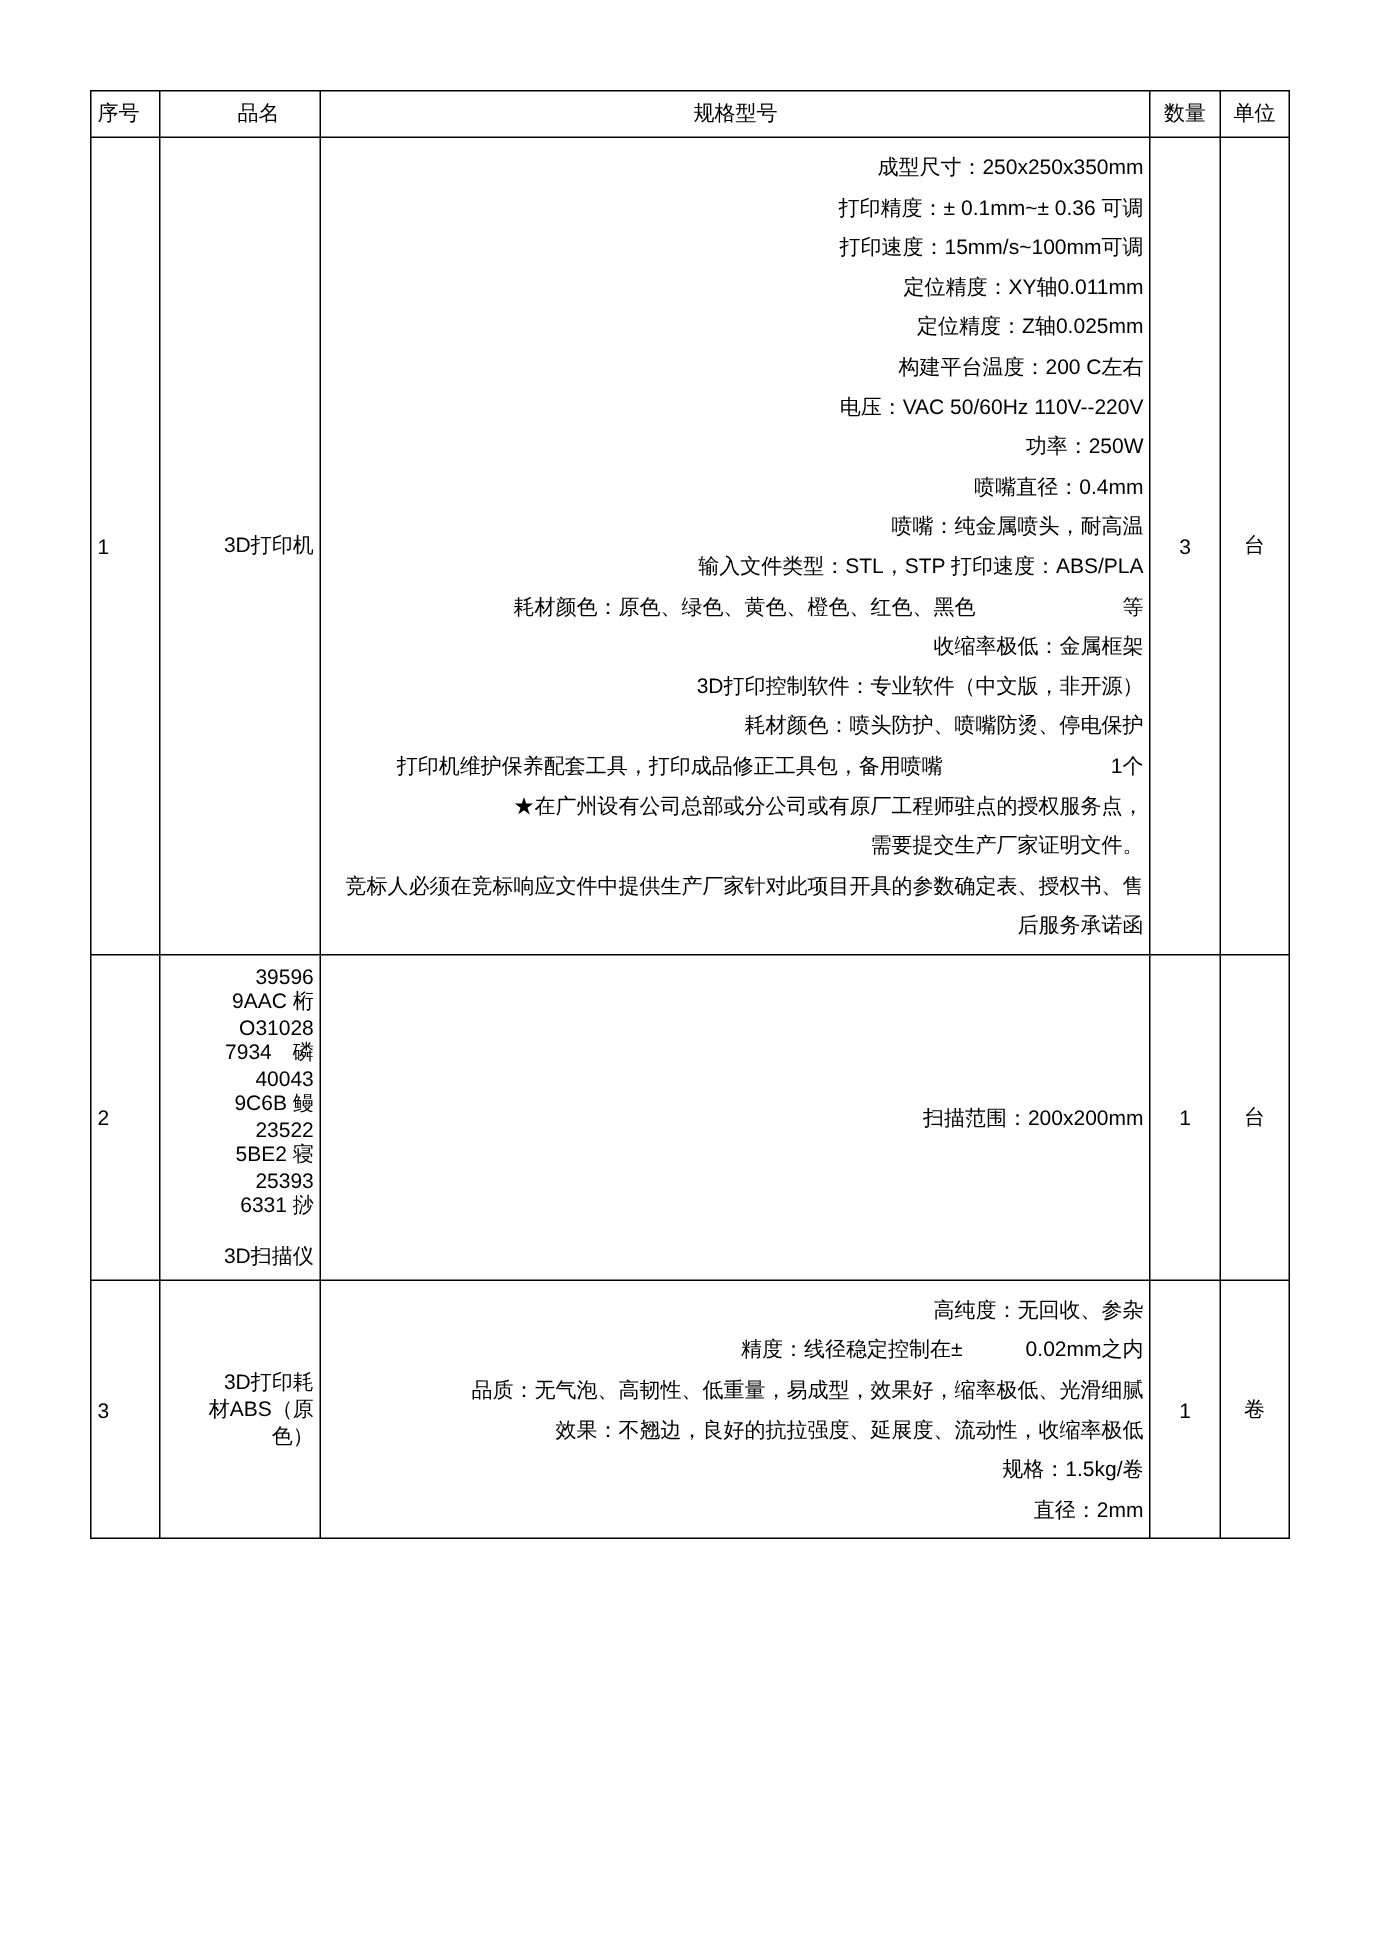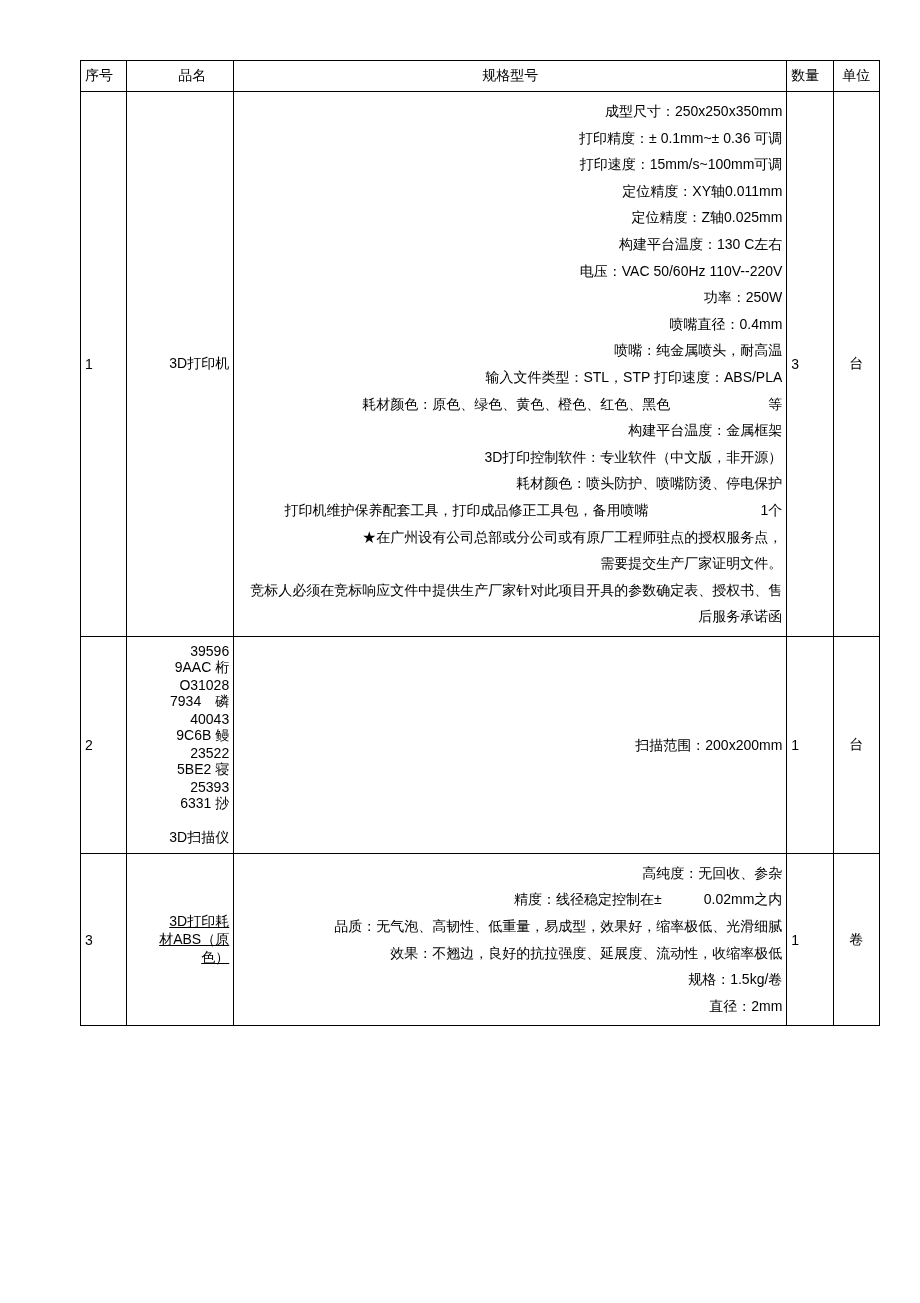--- a/index.html
+++ b/index.html
@@ -7,37 +7,36 @@
       background: #ffffff;
       margin: 0;
       padding: 60px;
       font-size: 14px;
       color: #000;
     }
     table {
       border-collapse: collapse;
       width: 100%;
       table-layout: fixed;
-      margin-left: 20px;
     }
     th, td {
       border: 1px solid #000;
       padding: 6px 4px;
       vertical-align: middle;
       text-align: right;
       word-wrap: break-word;
     }
     th {
       font-weight: normal;
       text-align: center;
     }
     .col-seq { width: 5%; text-align: left; }
     .col-name { width: 10%; padding-left: 28px; }
     .col-spec { width: 72%; }
-    .col-qty { width: 5%; text-align: left; }
+    .col-qty { width: 5%; text-align: center; }
     .col-unit { width: 5%; text-align: center; }
     .spec-line {
       line-height: 1.9;
     }
   </style>
 </head>
 <body>
 
 <table>
   <thead>
@@ -52,28 +51,28 @@
   <tbody>
   <tr>
         <td class="col-seq">1</td>
         <td class="col-name" style="white-space: pre-wrap;">3D打印机</td>
         <td class="col-spec">
           <div class="spec-line">成型尺寸：250x250x350mm</div>
           <div class="spec-line">打印精度：± 0.1mm~± 0.36 可调</div>
           <div class="spec-line">打印速度：15mm/s~100mm可调</div>
           <div class="spec-line">定位精度：XY轴0.011mm</div>
           <div class="spec-line">定位精度：Z轴0.025mm</div>
-          <div class="spec-line">构建平台温度：130 C左右</div>
+          <div class="spec-line">构建平台温度：200 C左右</div>
           <div class="spec-line">电压：VAC 50/60Hz 110V--220V</div>
           <div class="spec-line">功率：250W</div>
           <div class="spec-line">喷嘴直径：0.4mm</div>
           <div class="spec-line">喷嘴：纯金属喷头，耐高温</div>
           <div class="spec-line">输入文件类型：STL，STP 打印速度：ABS/PLA</div>
           <div class="spec-line">耗材颜色：原色、绿色、黄色、橙色、红色、黑色　　　　　　　等</div>
-          <div class="spec-line">构建平台温度：金属框架</div>
+          <div class="spec-line">收缩率极低：金属框架</div>
           <div class="spec-line">3D打印控制软件：专业软件（中文版，非开源）</div>
           <div class="spec-line">耗材颜色：喷头防护、喷嘴防烫、停电保护</div>
           <div class="spec-line">打印机维护保养配套工具，打印成品修正工具包，备用喷嘴　　　　　　　　1个</div>
           <div class="spec-line">★在广州设有公司总部或分公司或有原厂工程师驻点的授权服务点，　　　　　　　　需要提交生产厂家证明文件。</div>
           <div class="spec-line">竞标人必须在竞标响应文件中提供生产厂家针对此项目开具的参数确定表、授权书、售后服务承诺函</div>
         </td>
         <td class="col-qty">3</td>
         <td class="col-unit">台</td>
       </tr>
       <tr>
@@ -82,21 +81,21 @@
 
 3D扫描仪</td>
         <td class="col-spec">
           <div class="spec-line">扫描范围：200x200mm</div>
         </td>
         <td class="col-qty">1</td>
         <td class="col-unit">台</td>
       </tr>
       <tr>
         <td class="col-seq">3</td>
-        <td class="col-name" style="white-space: pre-wrap; text-decoration: underline;">3D打印耗材ABS（原色）</td>
+        <td class="col-name" style="white-space: pre-wrap;">3D打印耗材ABS（原色）</td>
         <td class="col-spec">
           <div class="spec-line">高纯度：无回收、参杂</div>
           <div class="spec-line">精度：线径稳定控制在±　　　0.02mm之内</div>
           <div class="spec-line">品质：无气泡、高韧性、低重量，易成型，效果好，缩率极低、光滑细腻</div>
           <div class="spec-line">效果：不翘边，良好的抗拉强度、延展度、流动性，收缩率极低</div>
           <div class="spec-line">规格：1.5kg/卷</div>
           <div class="spec-line">直径：2mm</div>
         </td>
         <td class="col-qty">1</td>
         <td class="col-unit">卷</td>

